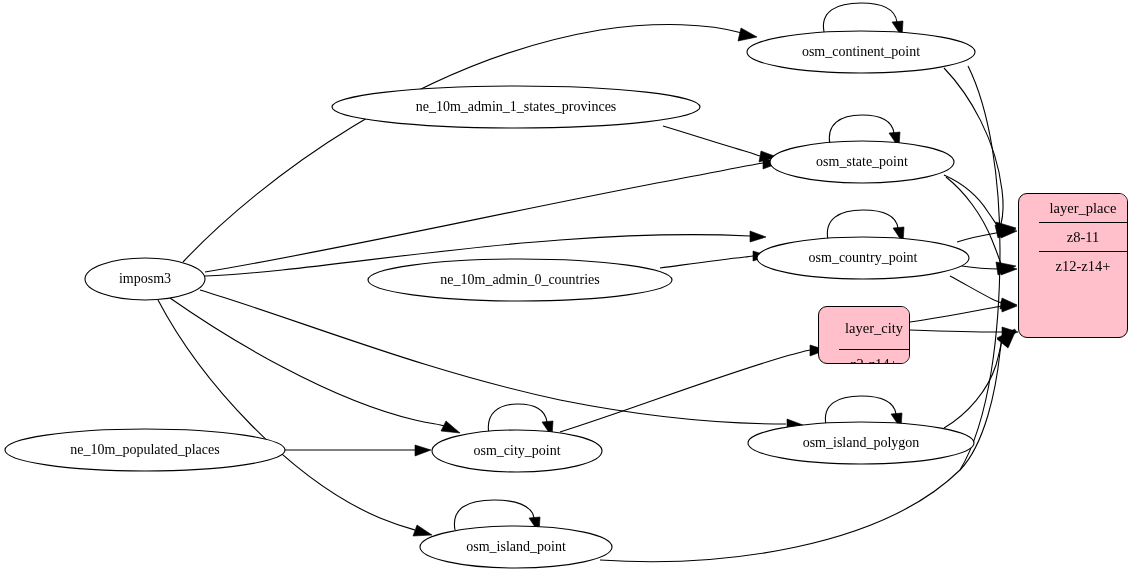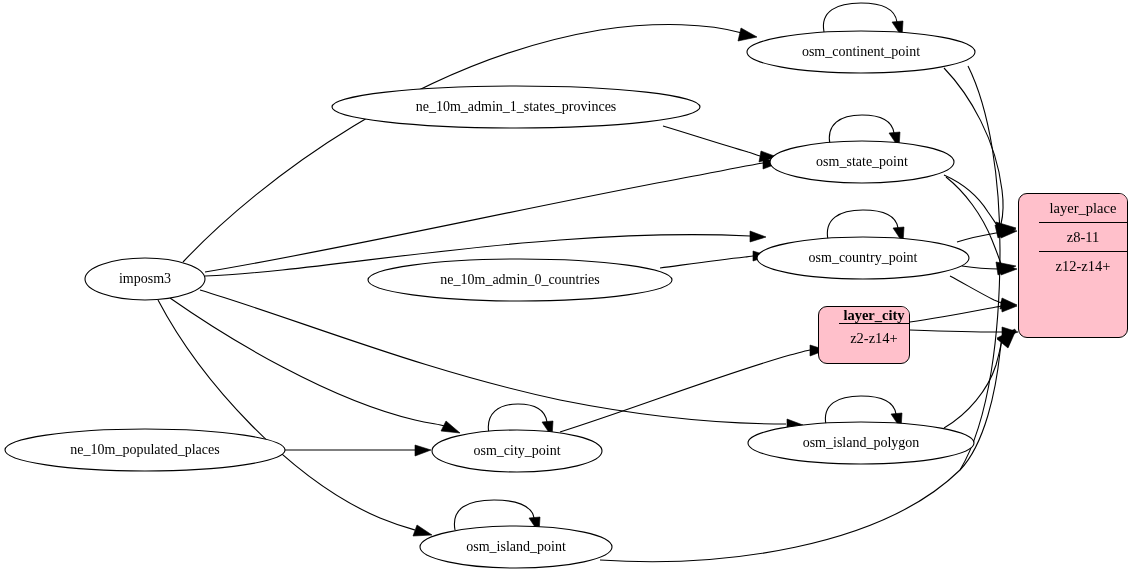--- a/index.html
+++ b/index.html
@@ -214,17 +214,17 @@
     </g>
   </svg>
 
   <div class="record-box" id="record-layer-place" style="left:1018px; top:193px; width:110px; height:145px;">
     <div class="record-cell" style="height:29px;">layer_place</div>
     <div class="record-cell" style="height:29px;">z8-11</div>
     <div class="record-cell" style="height:29px;">z12-z14+</div>
   </div>
 
   <div class="record-box" id="record-layer-city" style="left:818px; top:306px; width:92px; height:58px;">
-    <div class="record-cell" style="height:17px;font-weight:bold;">layer_city</div>
+    <div class="record-cell" style="height:43px;">layer_city</div>
     <div class="record-cell" style="height:29px;">z2-z14+</div>
   </div>
 
 </div>
 
 </body></html>

